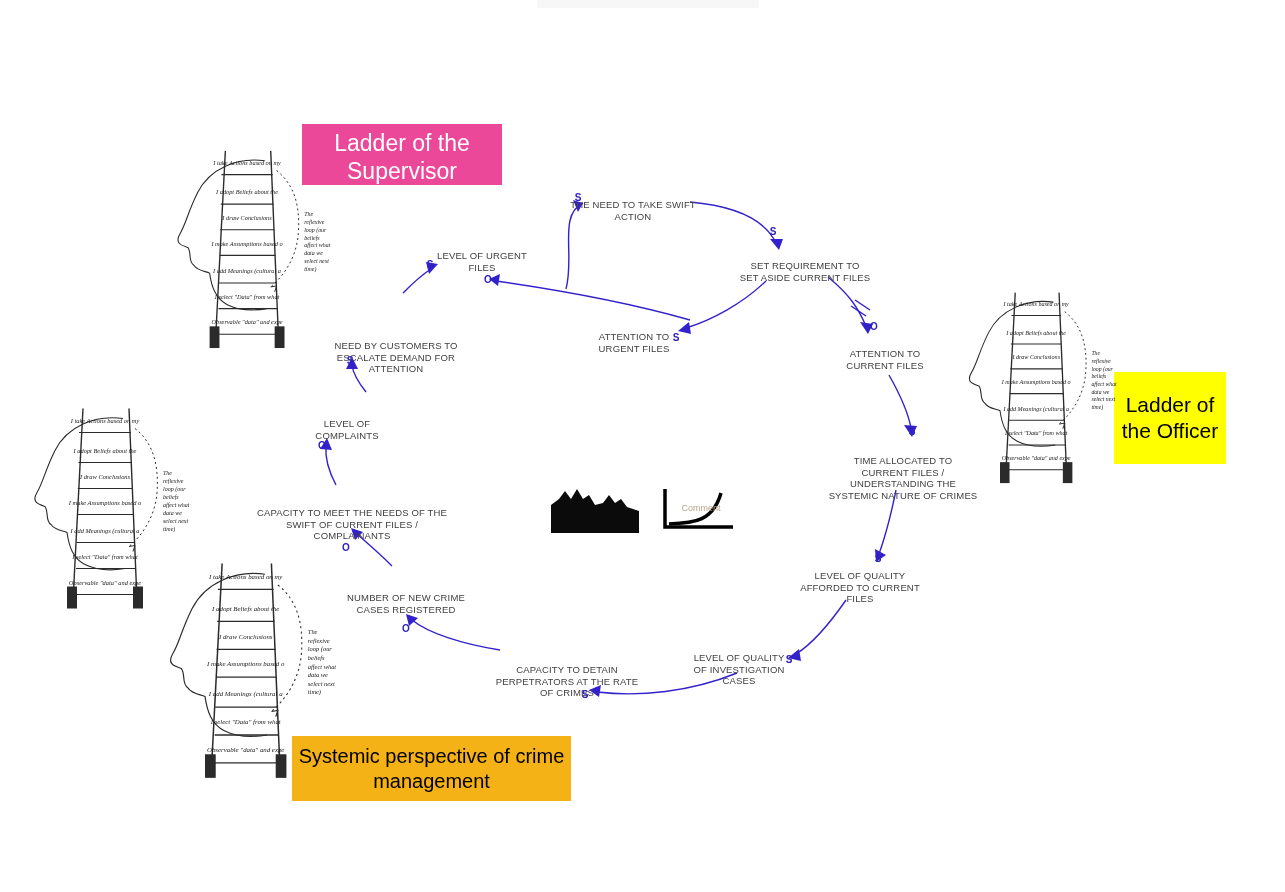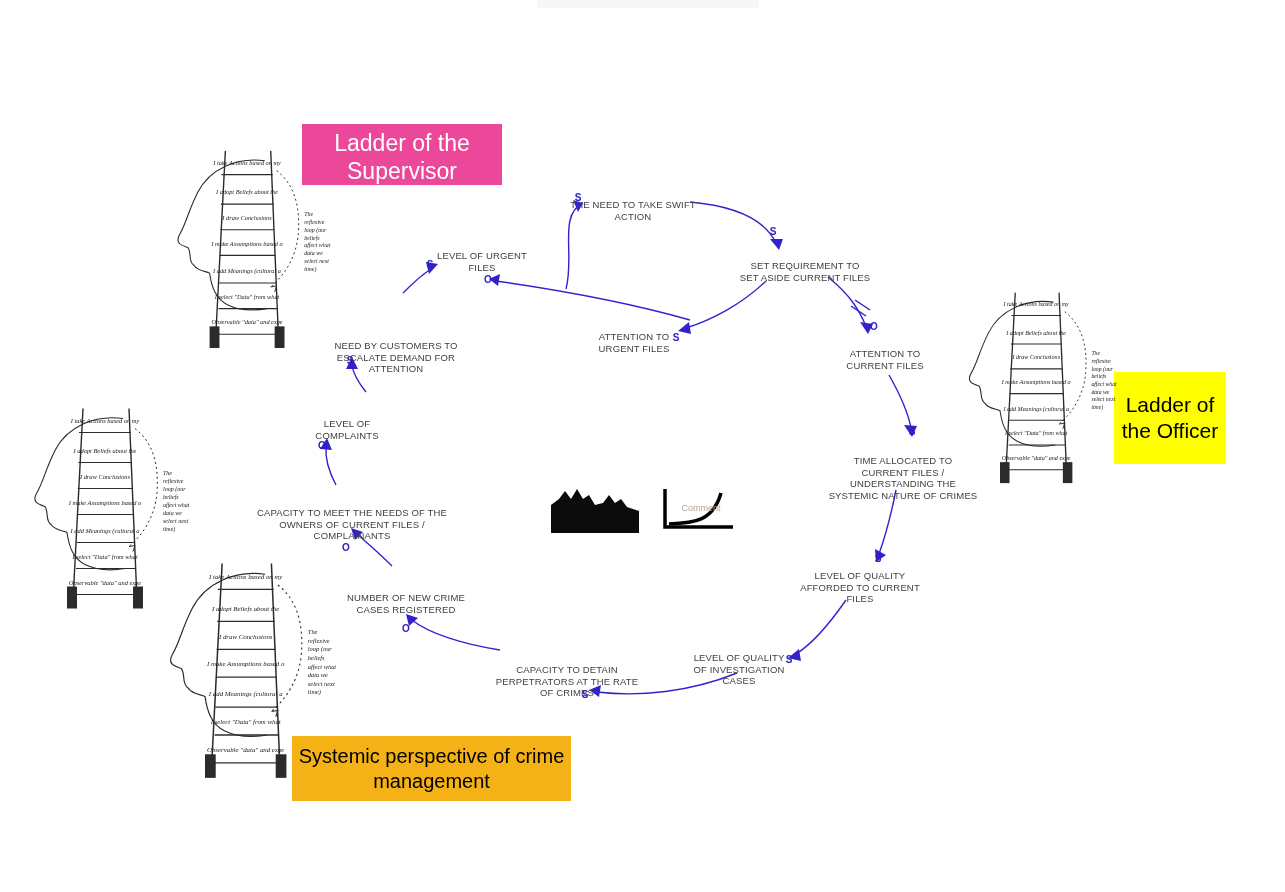--- a/index.html
+++ b/index.html
@@ -323,21 +323,21 @@
 FILES</div>
       <div class="node-label" style="left: 739px; top: 652px;">LEVEL OF QUALITY
 OF INVESTIGATION
 CASES</div>
       <div class="node-label" style="left: 535px; top: 664px; margin-left: 32px;">CAPACITY TO DETAIN
 PERPETRATORS AT THE RATE
 OF CRIMES</div>
       <div class="node-label" style="left: 406px; top: 592px;">NUMBER OF NEW CRIME
 CASES REGISTERED</div>
       <div class="node-label" style="left: 352px; top: 507px;">CAPACITY TO MEET THE NEEDS OF THE
-OWNERS OF CURRENT FILES /
+SWIFT OF CURRENT FILES /
 COMPLAINANTS</div>
       <div class="node-label" style="left: 340px; top: 418px; margin-left: 7px;">LEVEL OF
 COMPLAINTS</div>
       <div class="node-label" style="left: 396px; top: 315px; margin-top: 25px;">NEED BY CUSTOMERS TO
 ESCALATE DEMAND FOR
 ATTENTION</div>
       <div class="node-label" style="left: 482px; top: 250px;">LEVEL OF URGENT
 FILES</div>
       <div class="node-label" style="left: 634px; top: 331px;">ATTENTION TO
 URGENT FILES</div>

